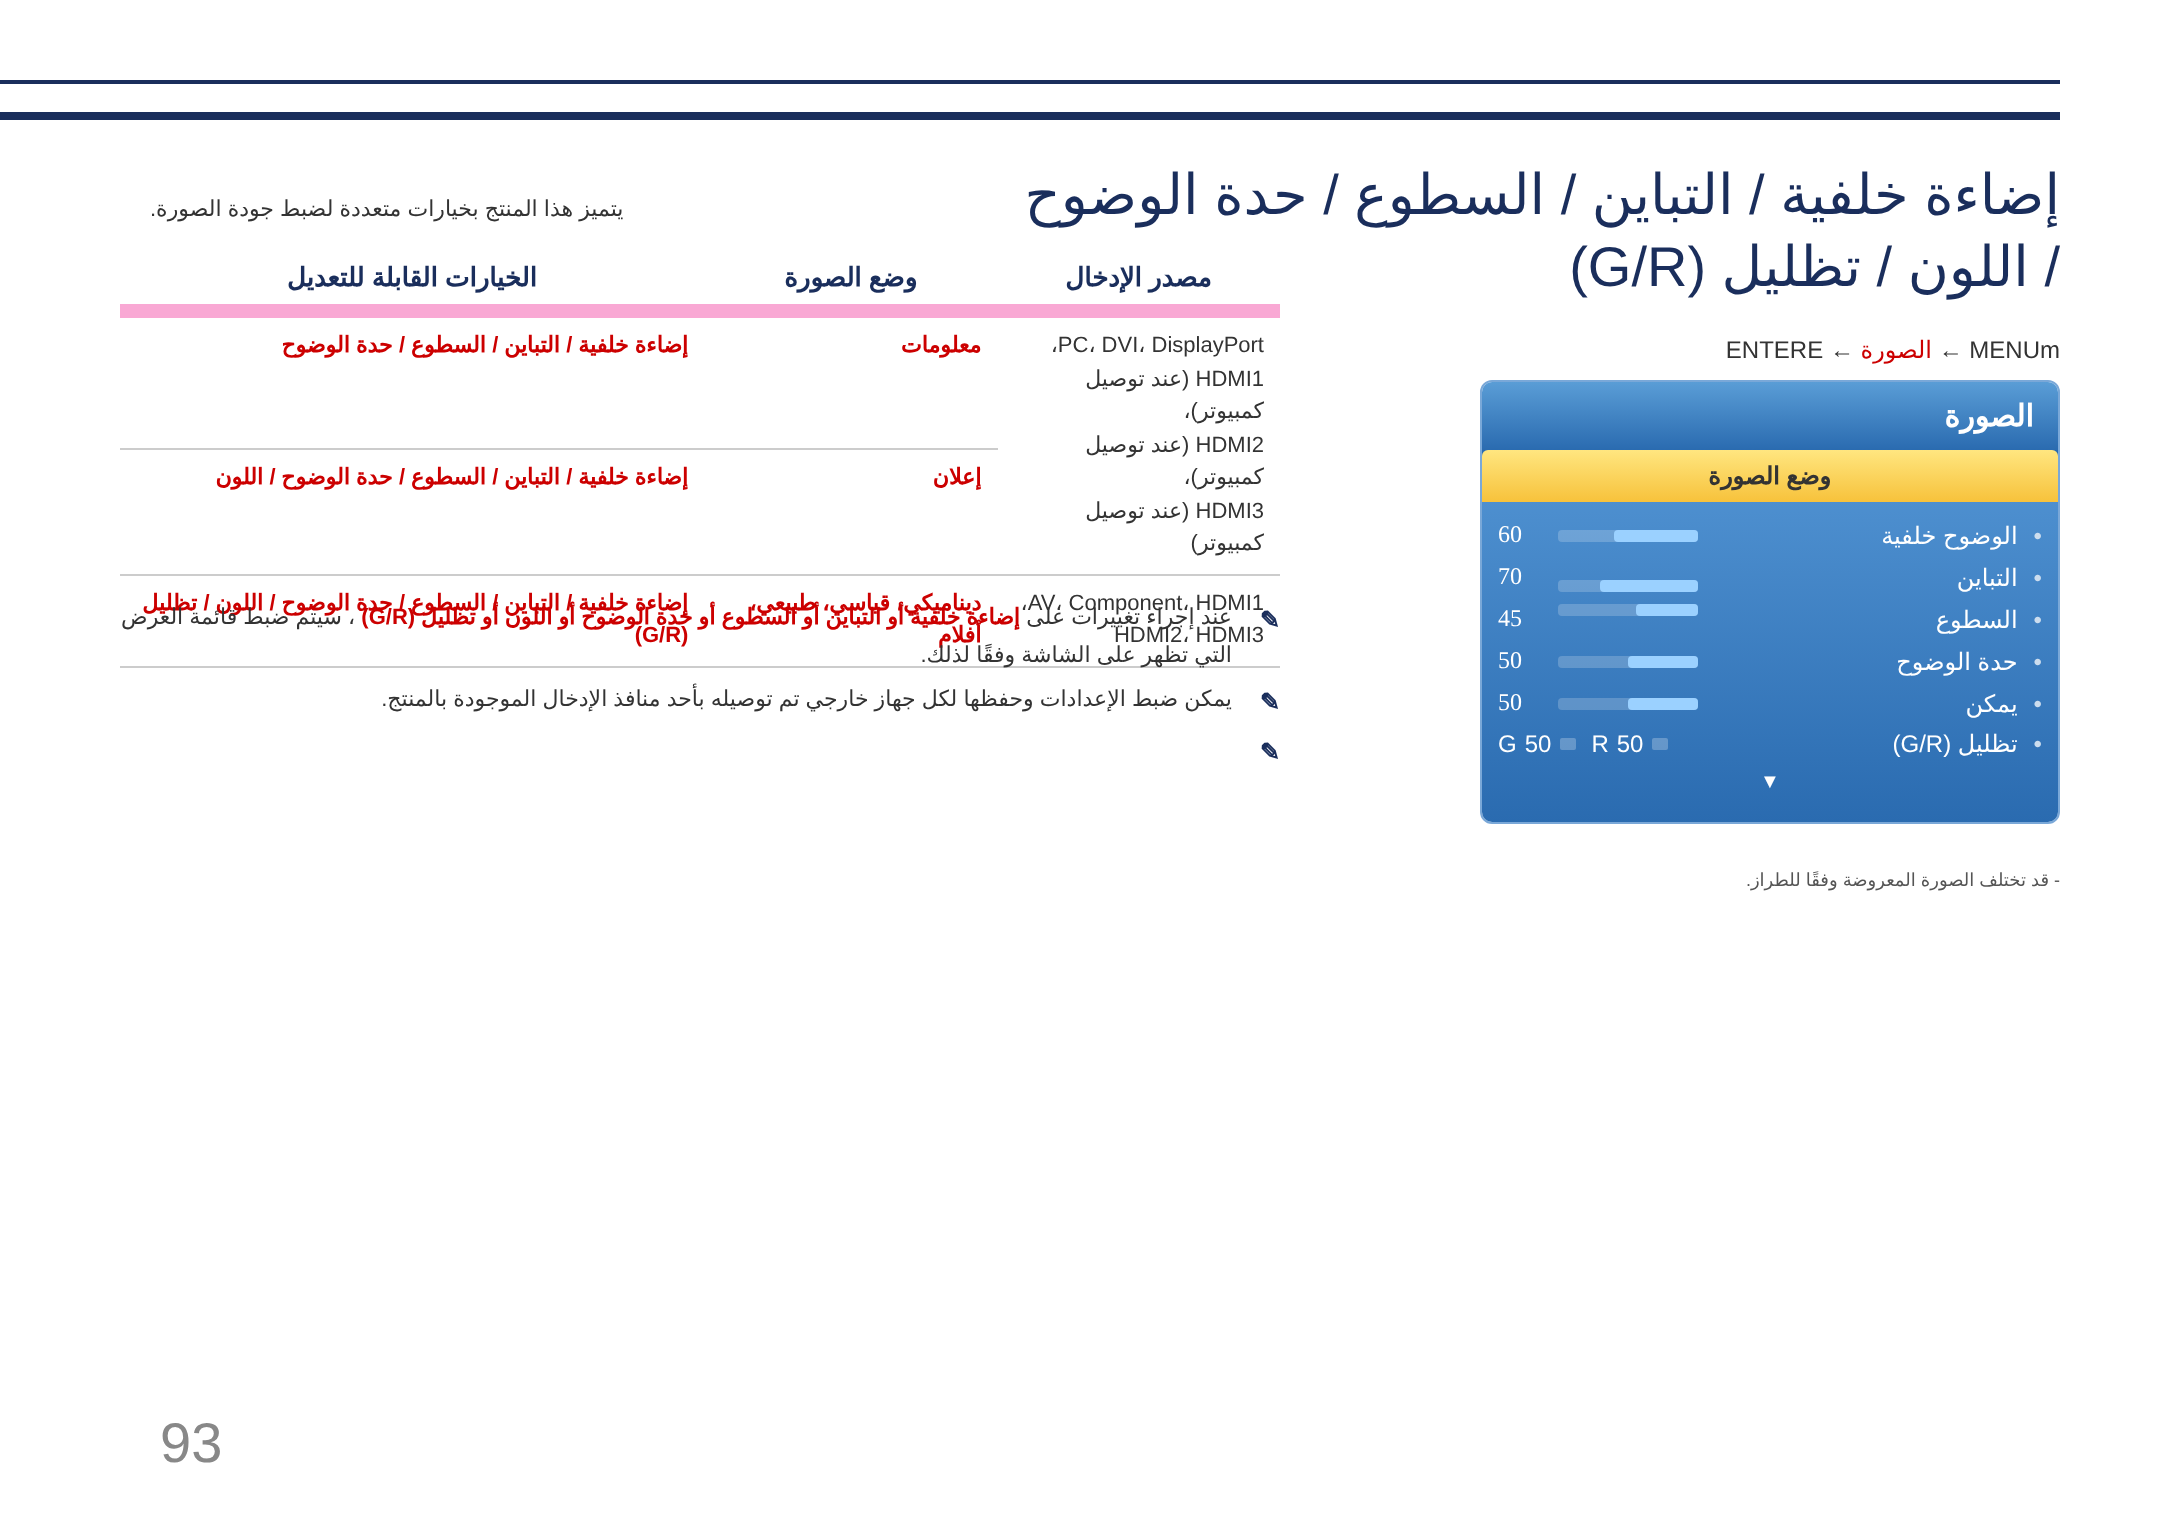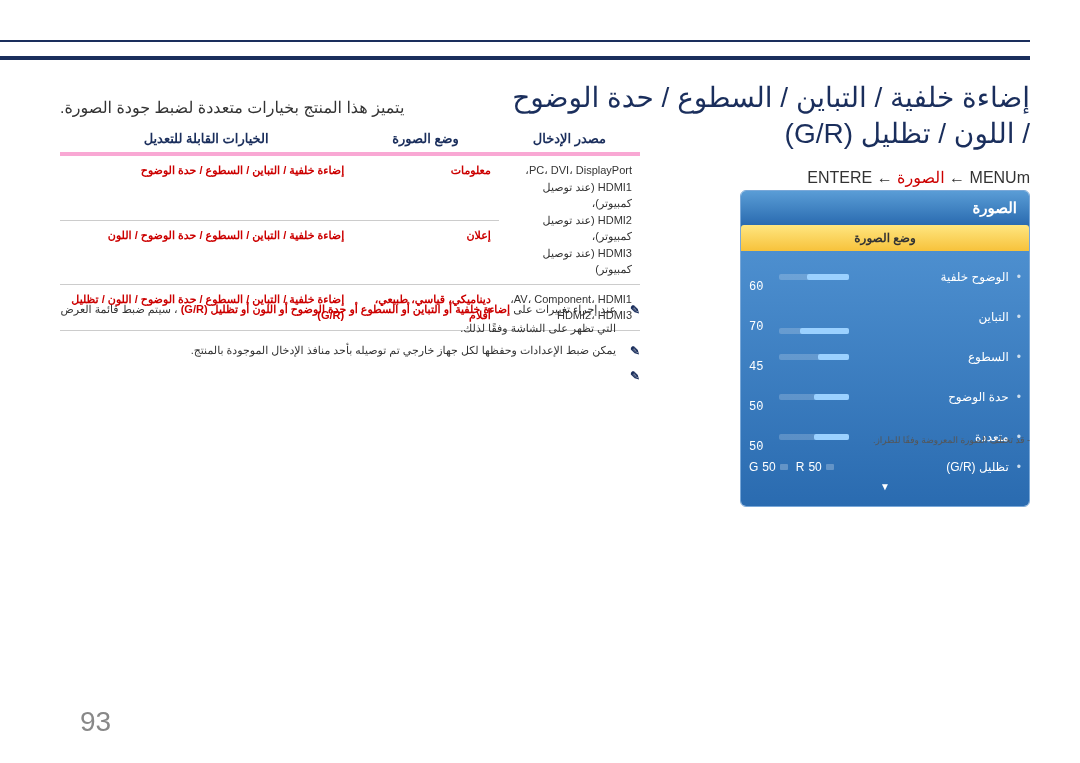--- a/index.html
+++ b/index.html
@@ -33,21 +33,21 @@
     font-size: 28px;
     color: #1a2e5c;
     text-align: right;
     line-height: 1.3;
     font-weight: 400;
   }
   .breadcrumb {
     position: absolute;
     top: 168px;
     right: 50px;
-    font-size: 16px;
+    font-size: 12px;
     color: #333;
     direction: rtl;
   }
   .breadcrumb .highlight { color: #c00; }
   .osd-panel {
     position: absolute;
     top: 190px;
     right: 50px;
     width: 290px;
     border: 1px solid #7aa8d8;
@@ -103,57 +103,57 @@
     margin: 0 6px;
   }
   .osd-bar .fill {
     position: absolute;
     right: 0;
     top: 0;
     bottom: 0;
     background: #9bd1ff;
     border-radius: 2px;
   }
-  .osd-value { min-width: 24px; text-align: left; color: #fff; font-family: Liberation Mono, monospace; margin-top: 20px;}
+  .osd-value { min-width: 24px; text-align: left; color: #fff; font-family: Liberation Serif, serif;}
   .osd-row-gr .pair { display: flex; align-items: center; gap: 4px;}
   .osd-row-gr .mini { width: 8px; height: 6px; background: rgba(255,255,255,0.25); border-radius: 1px;}
   .osd-arrow {
     text-align: center;
     color: #fff;
     font-size: 10px;
     padding-top: 4px;
   }
   .osd-note {
     position: absolute;
     top: 435px;
     right: 50px;
     font-size: 9px;
     color: #555;
     direction: rtl;
   }
   .intro-text {
     position: absolute;
     top: 98px;
-    left: 60px;
-    font-size: 16px;
+    left: 75px;
+    font-size: 11px;
     color: #333;
     direction: rtl;
   }
   .settings-table {
     position: absolute;
     top: 125px;
     left: 60px;
     width: 580px;
     font-size: 11px;
     color: #333;
     border-collapse: collapse;
   }
   .settings-table th {
     padding: 6px 8px;
-    border-bottom: 4px solid #f9a8d4;
+    border-bottom: 7px solid #f9a8d4;
     font-weight: bold;
     text-align: center;
     color: #1a2e5c;
     font-size: 13px;
   }
   .settings-table td {
     padding: 6px 8px;
     border-bottom: 1px solid #ccc;
     vertical-align: top;
     text-align: right;
@@ -234,43 +234,43 @@
             <div class="fill" style="width:70%"></div>
           </div>
           <span class="osd-value">70</span>
         </div>
     </div>
     <div class="osd-row">
       <div class="label-wrap">
           <span class="dot">•</span>
           <span>السطوع</span>
         </div>
+      <div style="display:flex;align-items:flex-start">
+          <div class="osd-bar">
+            <div class="fill" style="width:45%"></div>
+          </div>
+          <span class="osd-value">45</span>
+        </div>
+    </div>
+    <div class="osd-row">
+      <div class="label-wrap">
+          <span class="dot">•</span>
+          <span>حدة الوضوح</span>
+        </div>
       <div style="display:flex;align-items:center">
           <div class="osd-bar">
-            <div class="fill" style="width:45%"></div>
-          </div>
-          <span class="osd-value">45</span>
-        </div>
-    </div>
-    <div class="osd-row">
-      <div class="label-wrap">
-          <span class="dot">•</span>
-          <span>حدة الوضوح</span>
-        </div>
-      <div style="display:flex;align-items:center">
-          <div class="osd-bar">
             <div class="fill" style="width:50%"></div>
           </div>
           <span class="osd-value">50</span>
         </div>
     </div>
     <div class="osd-row">
       <div class="label-wrap">
           <span class="dot">•</span>
-          <span>متعددة</span>
+          <span>يمكن</span>
         </div>
       <div style="display:flex;align-items:center">
           <div class="osd-bar">
             <div class="fill" style="width:50%"></div>
           </div>
           <span class="osd-value">50</span>
         </div>
     </div>
     <div class="osd-row osd-row-gr">
       <div class="label-wrap">

